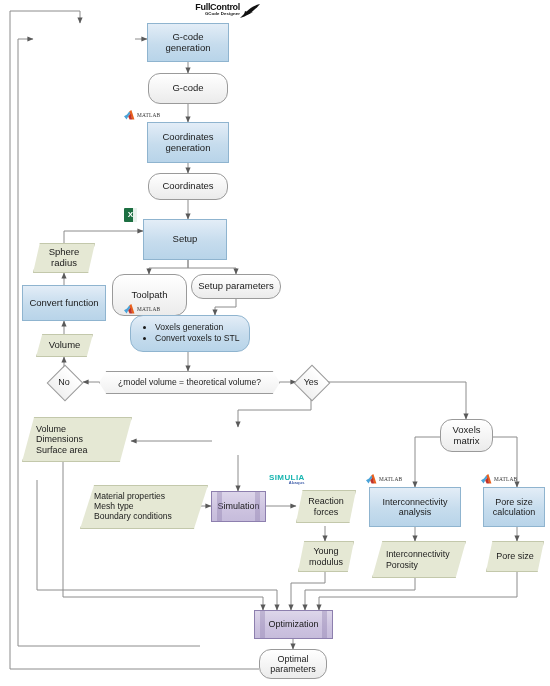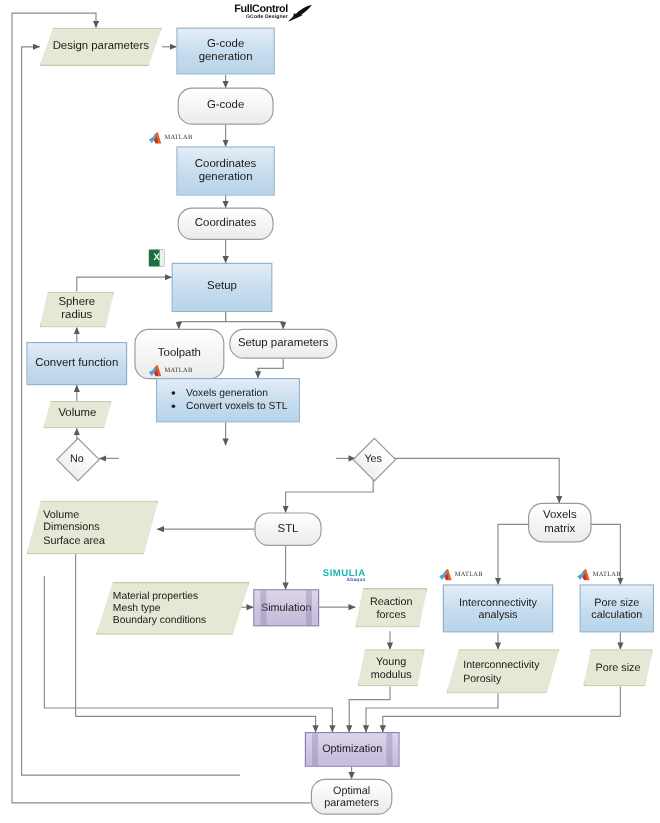--- a/index.html
+++ b/index.html
@@ -145,23 +145,20 @@
 
   <div class="logo fc-wrap" style="left:160px;top:2px;width:80px;">
     <div class="fc-main">FullControl</div>
     <div class="fc-sub">GCode Designer</div>
     <svg class="fc-bird" width="22" height="16" viewBox="0 0 22 16">
       <path d="M21,1 C16,2 11,5 7,9 C5,11 3,13 1,15 C4,14 7,13 10,11 C14,8 18,5 21,1 Z" fill="#111"></path>
       <path d="M6,8 C8,9 11,10 14,9 C11,11 8,12 5,12 Z" fill="#111"></path>
     </svg>
   </div>
 
-  <div class="node data-shape" style="left:33px;top:23px;width:102px;height:32px;font-size:9.5px;">
-    <span>Design parameters</span>
-  </div>
 
   <div class="node proc" style="left:147px;top:23px;width:82px;height:39px;font-size:9.5px;white-space:pre-line;">
     <span>G-code
 generation</span>
   </div>
 
   <div class="node term" style="left:148px;top:73px;width:80px;height:31px;font-size:9.5px;">
     <span>G-code</span>
   </div>
 
@@ -215,37 +212,37 @@
 
   <div class="ml" style="left:124px;top:304px;">
     <svg width="11" height="10" viewBox="0 0 11 10">
       <path d="M0,6.2 L3,4.6 L5.4,1.2 L6.6,3.2 L4.2,6.6 L2.6,9.4 Z" fill="#4aa3d8"></path>
       <path d="M5.4,1.2 L7.4,0 L10.4,9.6 L8.2,9.6 Z" fill="#e8601c"></path>
       <path d="M4.2,6.6 L6.6,3.2 L8.2,9.6 L5.6,9.6 Z" fill="#c0322a"></path>
     </svg>
     <span class="ml-txt">MATLAB</span>
   </div>
 
-  <div class="node proc bullets" style="left:130px;top:315px;width:120px;height:37px;font-size:8.6px;">
+  <div class="node proc bullets" style="left:130px;top:315px;width:120px;height:37px;font-size:8.6px;border-radius:13px;">
     <ul>
       <li>Voxels generation</li>
       <li>Convert voxels to STL</li>
     </ul>
   </div>
 
+  <div class="node hexa" style="left:99px;top:371px;width:181px;height:23px;font-size:8.6px;">
+    <span>¿model volume = theoretical volume?</span>
+  </div>
 
   <div class="diam" style="position:absolute;left:52px;top:370px;width:24px;height:24px;"></div>
   <div class="diam-label" style="left:46px;top:374px;width:36px;height:16px;font-size:9px;">No</div>
 
   <div class="diam" style="position:absolute;left:299px;top:370px;width:24px;height:24px;"></div>
   <div class="diam-label" style="left:293px;top:374px;width:36px;height:16px;font-size:9px;">Yes</div>
 
-  <div class="node term" style="left:212px;top:427px;width:56px;height:28px;font-size:9.5px;">
-    <span>STL</span>
-  </div>
 
   <div class="node term" style="left:440px;top:419px;width:53px;height:33px;font-size:9.5px;white-space:pre-line;">
     <span>Voxels
 matrix</span>
   </div>
 
   <div class="node data-shape left-txt" style="left:22px;top:417px;width:110px;height:45px;font-size:9px;flex-direction:column;align-items:flex-start;justify-content:center;">
     <span>Volume</span>
     <span>Dimensions</span>
     <span>Surface area</span>

